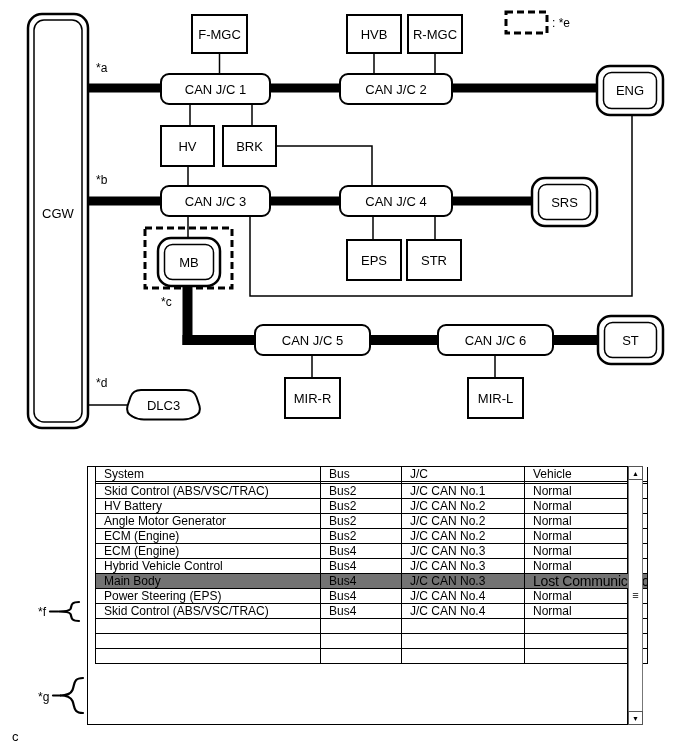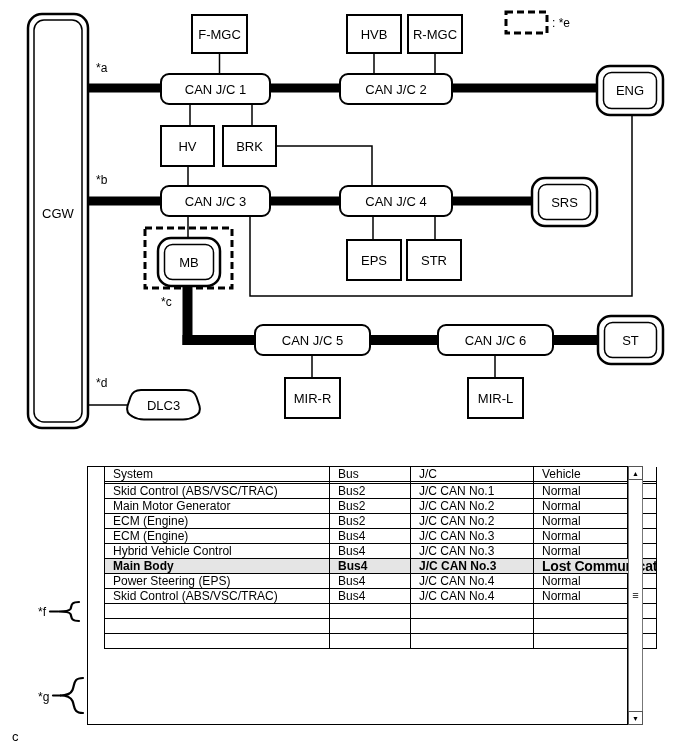--- a/index.html
+++ b/index.html
@@ -4,25 +4,25 @@
 <style>
   html,body{margin:0;padding:0;background:#fff;}
   body{width:688px;height:755px;position:relative;font-family:"Liberation Sans",sans-serif;color:#000;}
   svg text{font-family:"Liberation Sans",sans-serif;fill:#000;}
   .lbl{font-size:13px;}
   .ann{font-size:12px;}
   .foot{font-size:13px;}
 
   
   .tbl-wrap{position:absolute;left:87px;top:466px;width:541px;height:259px;border:1px solid #000;box-sizing:border-box;background:#fff;}
-  table{border-collapse:separate;border-spacing:0;table-layout:fixed;margin-left:16px;width:553px;border-left:1px solid #000;}
+  table{border-collapse:separate;border-spacing:0;table-layout:fixed;margin-left:7px;width:553px;border-left:1px solid #000;}
   th,td{font-size:12px;line-height:14px;height:14px;padding:0 2px 0 8px;text-align:left;font-weight:normal;
         border-right:1px solid #000;border-bottom:1px solid #000;overflow:hidden;white-space:nowrap;box-sizing:content-box;}
   th{border-bottom:3px double #000;height:14px;}
-  tr.highlight td{background:#e5e5e5;font-weight:bold;}
+  tr.highlight td{background:#737373;}
   td.narrow{font-size:14px;letter-spacing:-0.2px;}
 
   
   .scrollbar{position:absolute;left:628px;top:466px;width:15px;height:259px;box-sizing:border-box;
              background:#f2f2f2;display:flex;flex-direction:column;}
   .scroll-btn{height:14px;flex:0 0 14px;background:#fff;border:1px solid #555;box-sizing:border-box;
               display:flex;align-items:center;justify-content:center;font-size:7px;line-height:7px;color:#000;}
   .scroll-thumb{flex:1 1 auto;background:#fff;border:1px solid #777;border-top:none;border-bottom:none;box-sizing:border-box;
                 display:flex;align-items:center;justify-content:center;}
   .grip{font-size:11px;line-height:11px;color:#000;}
@@ -204,21 +204,27 @@
       </tr>
     </thead>
     <tbody id="table-body">
         <tr>
     <td>Skid Control (ABS/VSC/TRAC)</td>
     <td>Bus2</td>
     <td>J/C CAN No.1</td>
     <td>Normal</td>
   </tr>
         <tr>
-    <td>Main Motor Generator</td>
+    <td>HV Battery</td>
+    <td>Bus2</td>
+    <td>J/C CAN No.2</td>
+    <td>Normal</td>
+  </tr>
+        <tr>
+    <td>Angle Motor Generator</td>
     <td>Bus2</td>
     <td>J/C CAN No.2</td>
     <td>Normal</td>
   </tr>
         <tr>
     <td>ECM (Engine)</td>
     <td>Bus2</td>
     <td>J/C CAN No.2</td>
     <td>Normal</td>
   </tr>

